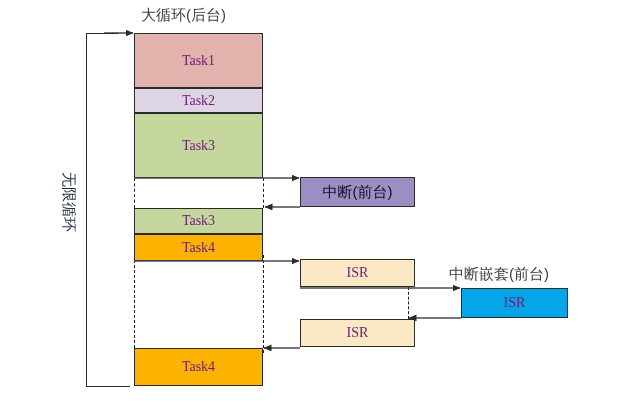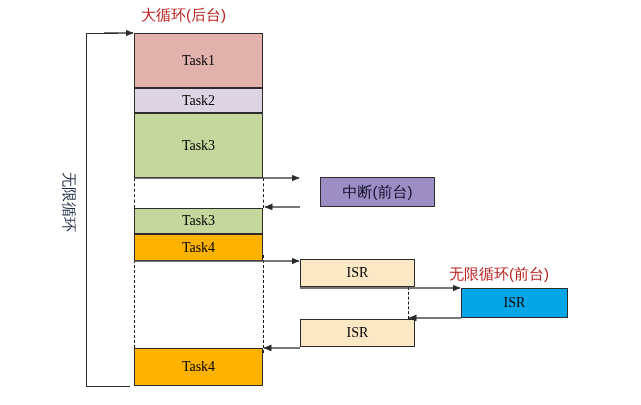--- a/index.html
+++ b/index.html
@@ -1,25 +1,25 @@
 <!DOCTYPE html>
 <html><head>
 <meta charset="utf-8">
 <style>
   html,body{margin:0;padding:0;background:#ffffff;}
   body{width:641px;height:405px;overflow:hidden;
        font-family:"Liberation Serif","DejaVu Serif",serif;}
   #stage{position:relative;width:641px;height:405px;background:#fff;}
 
-  .lbl{position:absolute;color:#b91c1c;white-space:nowrap;}
+  .lbl{position:absolute;color:#404040;white-space:nowrap;}
   .title-cn{font-family:"Liberation Sans","DejaVu Sans",sans-serif;font-size:15px;}
 
   .box{position:absolute;box-sizing:border-box;border:1px solid #2b2b2b;
        display:flex;align-items:center;justify-content:center;
-       font-size:14px;color:#000000;font-family:Liberation Serif, serif;}
+       font-size:14px;color:#701a75;font-family:Liberation Serif, serif;}
   .box.cn{font-family:"Liberation Sans","DejaVu Sans",sans-serif;font-size:15px;color:#101028;}
 
   .vline{position:absolute;width:0;border-left:1px solid #2b2b2b;}
   .vdash{position:absolute;width:0;border-left:1.4px dashed #1a1a1a;}
   .hline{position:absolute;height:0;border-top:1.2px solid #4a4a4a;}
 
   .vrot{position:absolute;font-family:"Liberation Sans","DejaVu Sans",sans-serif;
         font-size:15px;color:#1f2a44;transform-origin:0 0;
         transform:rotate(90deg);white-space:nowrap;}
 
@@ -28,21 +28,21 @@
 </style>
 </head>
 <body>
 
 <div id="stage">
 
   <div class="lbl title-cn" style="left:141px;top:6px;">大循环(后台)</div>
 
   <div class="vrot" style="left:78px;top:172px;">无限循环</div>
 
-  <div class="lbl title-cn" style="left:449px;top:265px;">无限循环(前台)</div>
+  <div class="lbl title-cn" style="left:449px;top:265px;">中断嵌套(前台)</div>
 
   <div class="vline" style="left:86px;top:33px;height:353px;"></div>
   <div class="hline" style="left:86px;top:386px;width:44px;border-top-color:#2b2b2b;"></div>
   <div class="hline" style="left:86px;top:33px;width:32px;border-top-color:#2b2b2b;"></div>
 
   <div class="vdash" style="left:134px;top:178px;height:30px;"></div>
   <div class="vdash" style="left:134px;top:255px;height:98px;"></div>
   <div class="vdash" style="left:263px;top:178px;height:30px;"></div>
   <div class="vdash" style="left:263px;top:255px;height:98px;"></div>
   <div class="vdash" style="left:408px;top:287px;height:32px;"></div>
@@ -64,21 +64,21 @@
   </div>
 
   <div class="box" style="left:134px;top:234px;width:129px;height:27px;background:#fbb200;">
     <span>Task4</span>
   </div>
 
   <div class="box" style="left:134px;top:348px;width:129px;height:38px;background:#fbb200;">
     <span>Task4</span>
   </div>
 
-  <div class="box cn" style="left:300px;top:177px;width:115px;height:30px;background:#9c8ec3;margin-left:20px;">
+  <div class="box cn" style="left:300px;top:177px;width:115px;height:30px;background:#9c8ec3;">
     <span>中断(前台)</span>
   </div>
 
   <div class="box" style="left:300px;top:259px;width:115px;height:28px;background:#fbe8c4;">
     <span>ISR</span>
   </div>
 
   <div class="box" style="left:300px;top:319px;width:115px;height:28px;background:#fbe8c4;">
     <span>ISR</span>
   </div>

